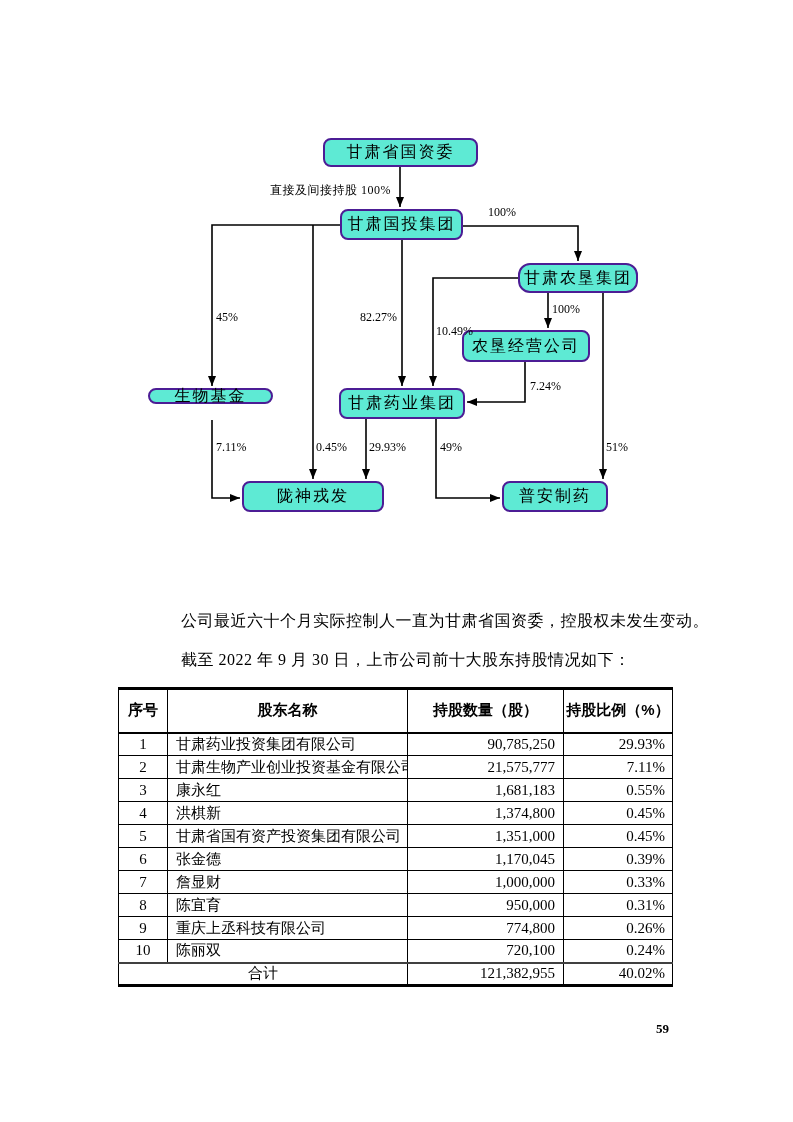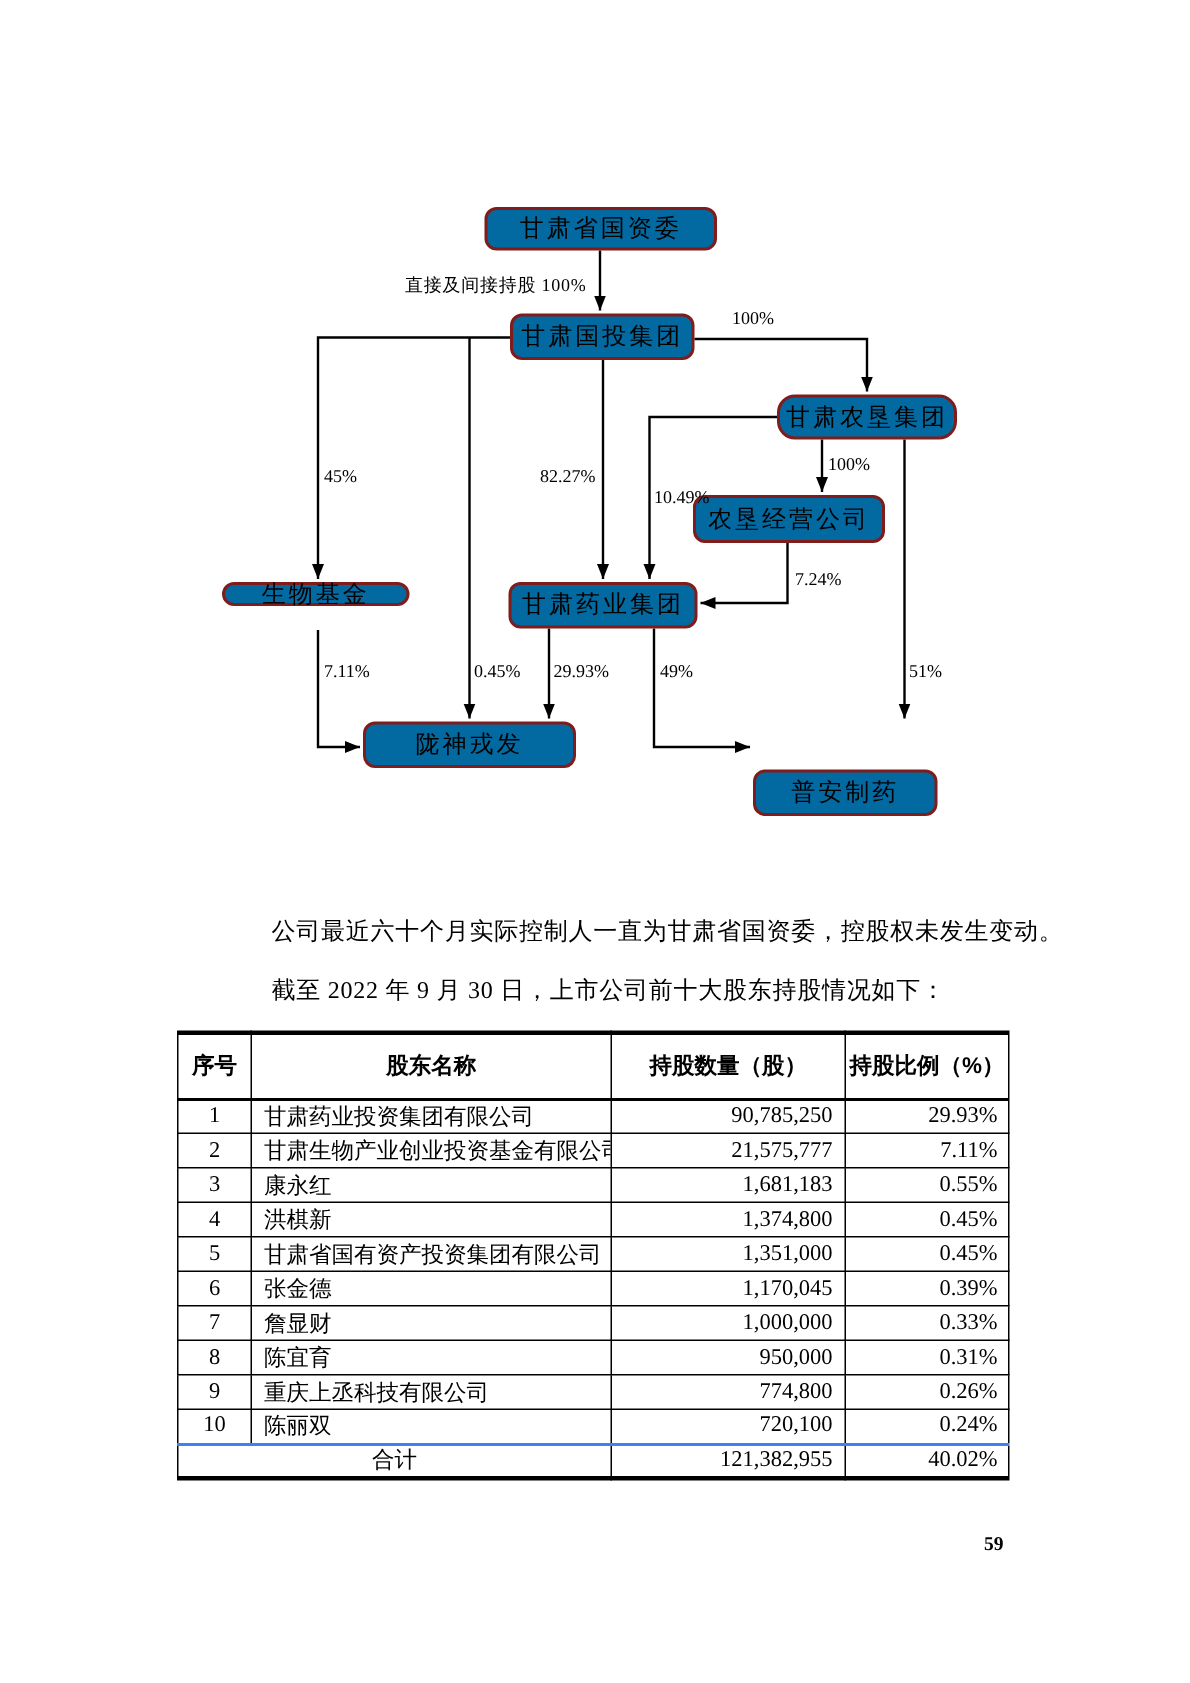--- a/index.html
+++ b/index.html
@@ -6,21 +6,21 @@
   html,body { background:#fff; }
   .page {
     position:relative; width:793px; height:1122px; background:#ffffff;
     font-family:"Liberation Serif","DejaVu Serif",serif; color:#000;
     overflow:hidden;
   }
   
   .diagram { position:absolute; left:0; top:0; width:793px; height:545px; }
   .diagram svg { position:absolute; left:0; top:0; }
   .node {
-    position:absolute; border:2px solid #7f1d1d; border-radius:8px; background:#0369a1;
+    position:absolute; border:2px solid #4c1d95; border-radius:8px; background:#5eead4;
     display:flex; align-items:center; justify-content:center;
     font-size:16px; letter-spacing:2px; white-space:nowrap;
   }
   .edge-label {
     position:absolute; font-size:12px; white-space:nowrap; background:transparent;
   }
   .edge-label.cjk { font-size:12px; letter-spacing:0.5px; }
   
   .section-heading {
     position:absolute; left:118px; top:563px;
@@ -45,21 +45,21 @@
   .sh-table thead th {
     font-family:"Liberation Sans","DejaVu Sans",sans-serif;
     font-weight:bold; text-align:center; height:44px;
     border-bottom:2px solid #000; font-size:15px;
   }
   .sh-table tbody td { height:23px; }
   .c-idx { text-align:center; }
   .c-name { text-align:left; padding-left:8px; }
   .c-qty { text-align:right; padding-right:8px; }
   .c-pct { text-align:right; padding-right:7px; }
-  .total-row td { border-bottom:none; border-top:2px solid #3b82f6; }
+  .total-row td { border-bottom:none; border-top:2px solid #404040; }
   .total-row .t-label { text-align:center; }
   
   .page-number {
     position:absolute; left:656px; top:1021px;
     font-weight:bold; font-size:13px;
   }
 </style>
 </head>
 <body>
 
@@ -88,21 +88,21 @@
       </g>
     </svg>
 
     <div class="node" style="left:323px; top:138px; width:155px; height:29px;">甘肃省国资委</div>
     <div class="node" style="left:340px; top:209px; width:123px; height:31px;">甘肃国投集团</div>
     <div class="node" style="left:518px; top:263px; width:120px; height:30px;border-radius:12px;">甘肃农垦集团</div>
     <div class="node" style="left:462px; top:330px; width:128px; height:32px;">农垦经营公司</div>
     <div class="node" style="left:148px; top:388px; width:125px; height:16px;">生物基金</div>
     <div class="node" style="left:339px; top:388px; width:126px; height:31px;">甘肃药业集团</div>
     <div class="node" style="left:242px; top:481px; width:142px; height:31px;">陇神戎发</div>
-    <div class="node" style="left:502px; top:481px; width:123px; height:31px;margin-top:32px;">普安制药</div>
+    <div class="node" style="left:502px; top:481px; width:106px; height:31px;">普安制药</div>
 
     <div class="edge-label cjk" style="left:270px; top:182px;">直接及间接持股 100%</div>
     <div class="edge-label" style="left:488px; top:205px;">100%</div>
     <div class="edge-label" style="left:216px; top:310px;text-align:right;">45%</div>
     <div class="edge-label" style="left:360px; top:310px;">82.27%</div>
     <div class="edge-label" style="left:436px; top:324px;">10.49%</div>
     <div class="edge-label" style="left:552px; top:302px;">100%</div>
     <div class="edge-label" style="left:530px; top:379px;">7.24%</div>
     <div class="edge-label" style="left:216px; top:440px;">7.11%</div>
     <div class="edge-label" style="left:316px; top:440px;">0.45%</div>

